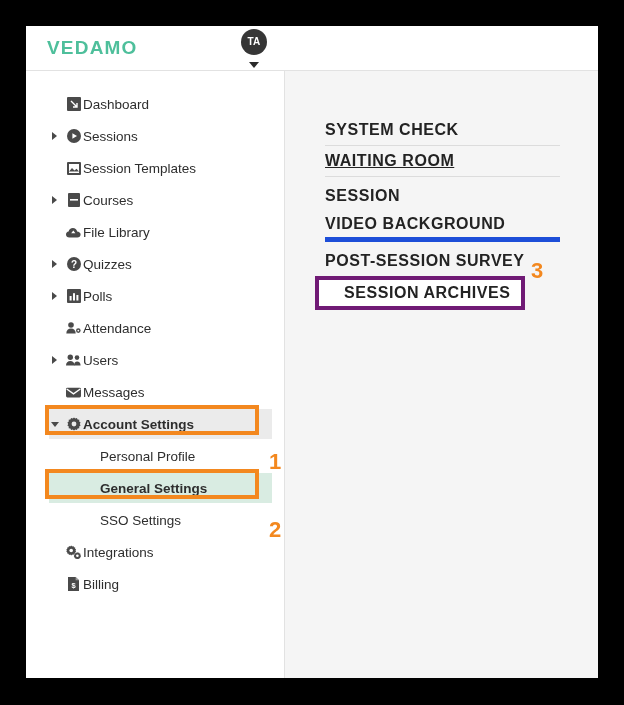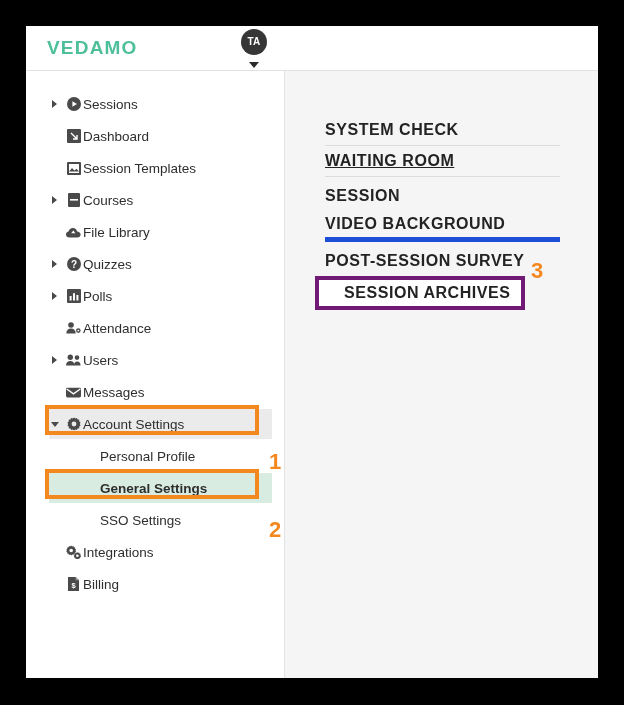--- a/index.html
+++ b/index.html
@@ -196,38 +196,38 @@
     <div class="brand">VEDAMO</div>
     <div class="avatar-group">
       <div class="avatar">TA</div>
       <div class="caret-down"></div>
     </div>
   </div>
 
   <div class="sidebar">
 
     <div class="nav-item">
+      <span class="nav-icon">
+        <svg width="14" height="14" viewBox="0 0 14 14">
+            <rect x="0" y="0" width="14" height="14" rx="1" fill="#4a4a4a"></rect>
+            <path d="M4 4 L10 10 M10 6 L10 10 L6 10" stroke="#fff" stroke-width="1.4" fill="none"></path>
+          </svg>
+      </span>
+      <span class="nav-label">Dashboard</span>
+    </div>
+
+    <div class="nav-item">
       <span class="arrow"></span>
       <span class="nav-icon">
         <svg width="14" height="14" viewBox="0 0 14 14">
             <circle cx="7" cy="7" r="7" fill="#4a4a4a"></circle>
             <path d="M5.4 4.2 L10 7 L5.4 9.8 Z" fill="#fff"></path>
           </svg>
       </span>
       <span class="nav-label">Sessions</span>
-    </div>
-
-    <div class="nav-item">
-      <span class="nav-icon">
-        <svg width="14" height="14" viewBox="0 0 14 14">
-            <rect x="0" y="0" width="14" height="14" rx="1" fill="#4a4a4a"></rect>
-            <path d="M4 4 L10 10 M10 6 L10 10 L6 10" stroke="#fff" stroke-width="1.4" fill="none"></path>
-          </svg>
-      </span>
-      <span class="nav-label">Dashboard</span>
     </div>
 
     <div class="nav-item">
       <span class="nav-icon">
         <svg width="14" height="13" viewBox="0 0 14 13">
             <rect x="0" y="0" width="14" height="13" rx="1" fill="#4a4a4a"></rect>
             <rect x="2" y="2" width="10" height="9" fill="#fff"></rect>
             <path d="M2 9.5 L5 6 L7.5 8.5 L9.5 6.8 L12 9.5 Z" fill="#4a4a4a"></path>
           </svg>
       </span>
@@ -307,21 +307,21 @@
     <div class="nav-item">
       <span class="nav-icon">
         <svg width="15" height="11" viewBox="0 0 15 11">
             <rect x="0" y="0.8" width="15" height="9.6" rx="1.4" fill="#4a4a4a"></rect>
             <path d="M0.7 2 L7.5 6.8 L14.3 2" stroke="#fff" stroke-width="1.4" fill="none"></path>
           </svg>
       </span>
       <span class="nav-label">Messages</span>
     </div>
 
-    <div class="nav-item row-acct-bg" style="position:relative;">
+    <div class="nav-item row-acct-bg" style="position:relative;font-weight:bold;">
       <span class="arrow open"></span>
       <span class="nav-icon">
         <svg width="14" height="14" viewBox="0 0 14 14">
             <path d="M7 0.4 L8.3 1.5 L9.9 1 L10.6 2.6 L12.3 2.8 L12.2 4.5 L13.6 5.5 L12.8 7 L13.6 8.5 L12.2 9.5 L12.3 11.2 L10.6 11.4 L9.9 13 L8.3 12.5 L7 13.6 L5.7 12.5 L4.1 13 L3.4 11.4 L1.7 11.2 L1.8 9.5 L0.4 8.5 L1.2 7 L0.4 5.5 L1.8 4.5 L1.7 2.8 L3.4 2.6 L4.1 1 L5.7 1.5 Z" fill="#4a4a4a"></path>
             <circle cx="7" cy="7" r="2.4" fill="#ebebeb"></circle>
           </svg>
       </span>
       <span class="nav-label">Account Settings</span>
       <span class="row-hl" style="left:-4px; top:-4px; width:214px;"></span>
     </div>

